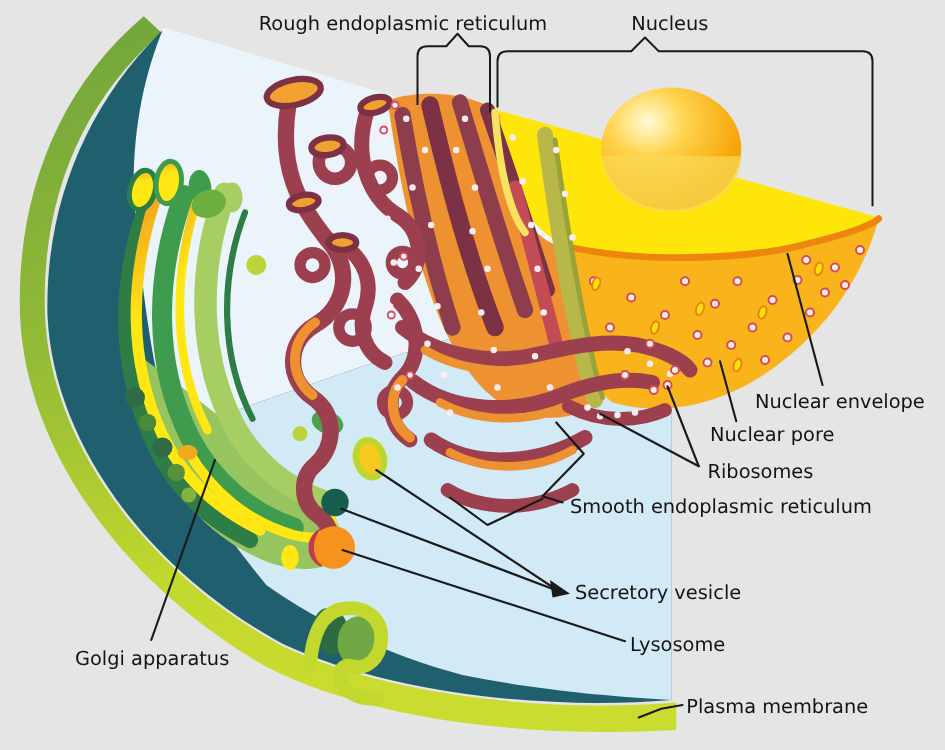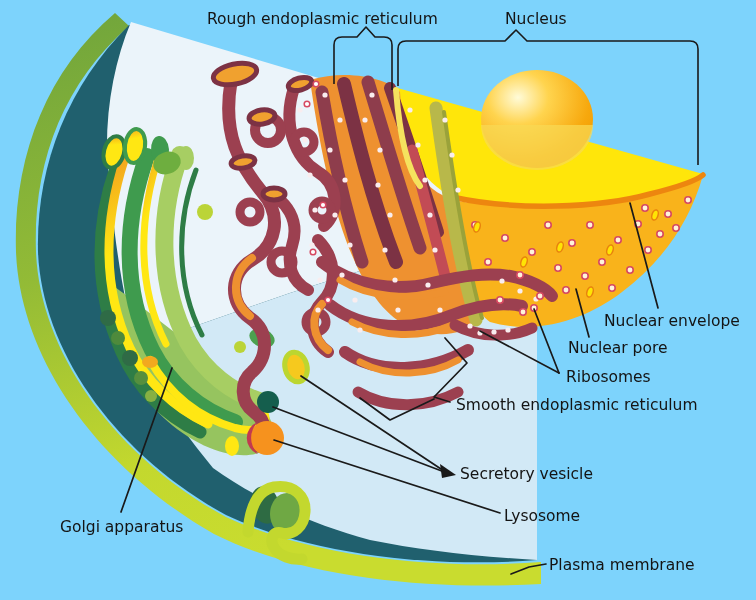--- a/index.html
+++ b/index.html
@@ -1,16 +1,16 @@
 <!DOCTYPE html>
 <html><head>
 <meta charset="utf-8">
 <style>
   html,body{margin:0;padding:0;background:#fff;}
-  .stage{position:relative;width:756px;height:600px;background:#7dd3fc;overflow:hidden;
+  .stage{position:relative;width:756px;height:600px;background:#e5e5e5;overflow:hidden;
          font-family:"DejaVu Sans","Liberation Sans",sans-serif;}
   svg{display:block}
   text.lbl{font-family:"DejaVu Sans","Liberation Sans",sans-serif;font-size:15.5px;fill:#141414;}
   .leader{stroke:#1a1a1a;stroke-width:1.7;fill:none;stroke-linecap:round;stroke-linejoin:round;}
   .bracket{stroke:#1a1a1a;stroke-width:1.6;fill:none;stroke-linejoin:round;}
 </style>
 </head>
 <body>
 
 <div class="stage">

